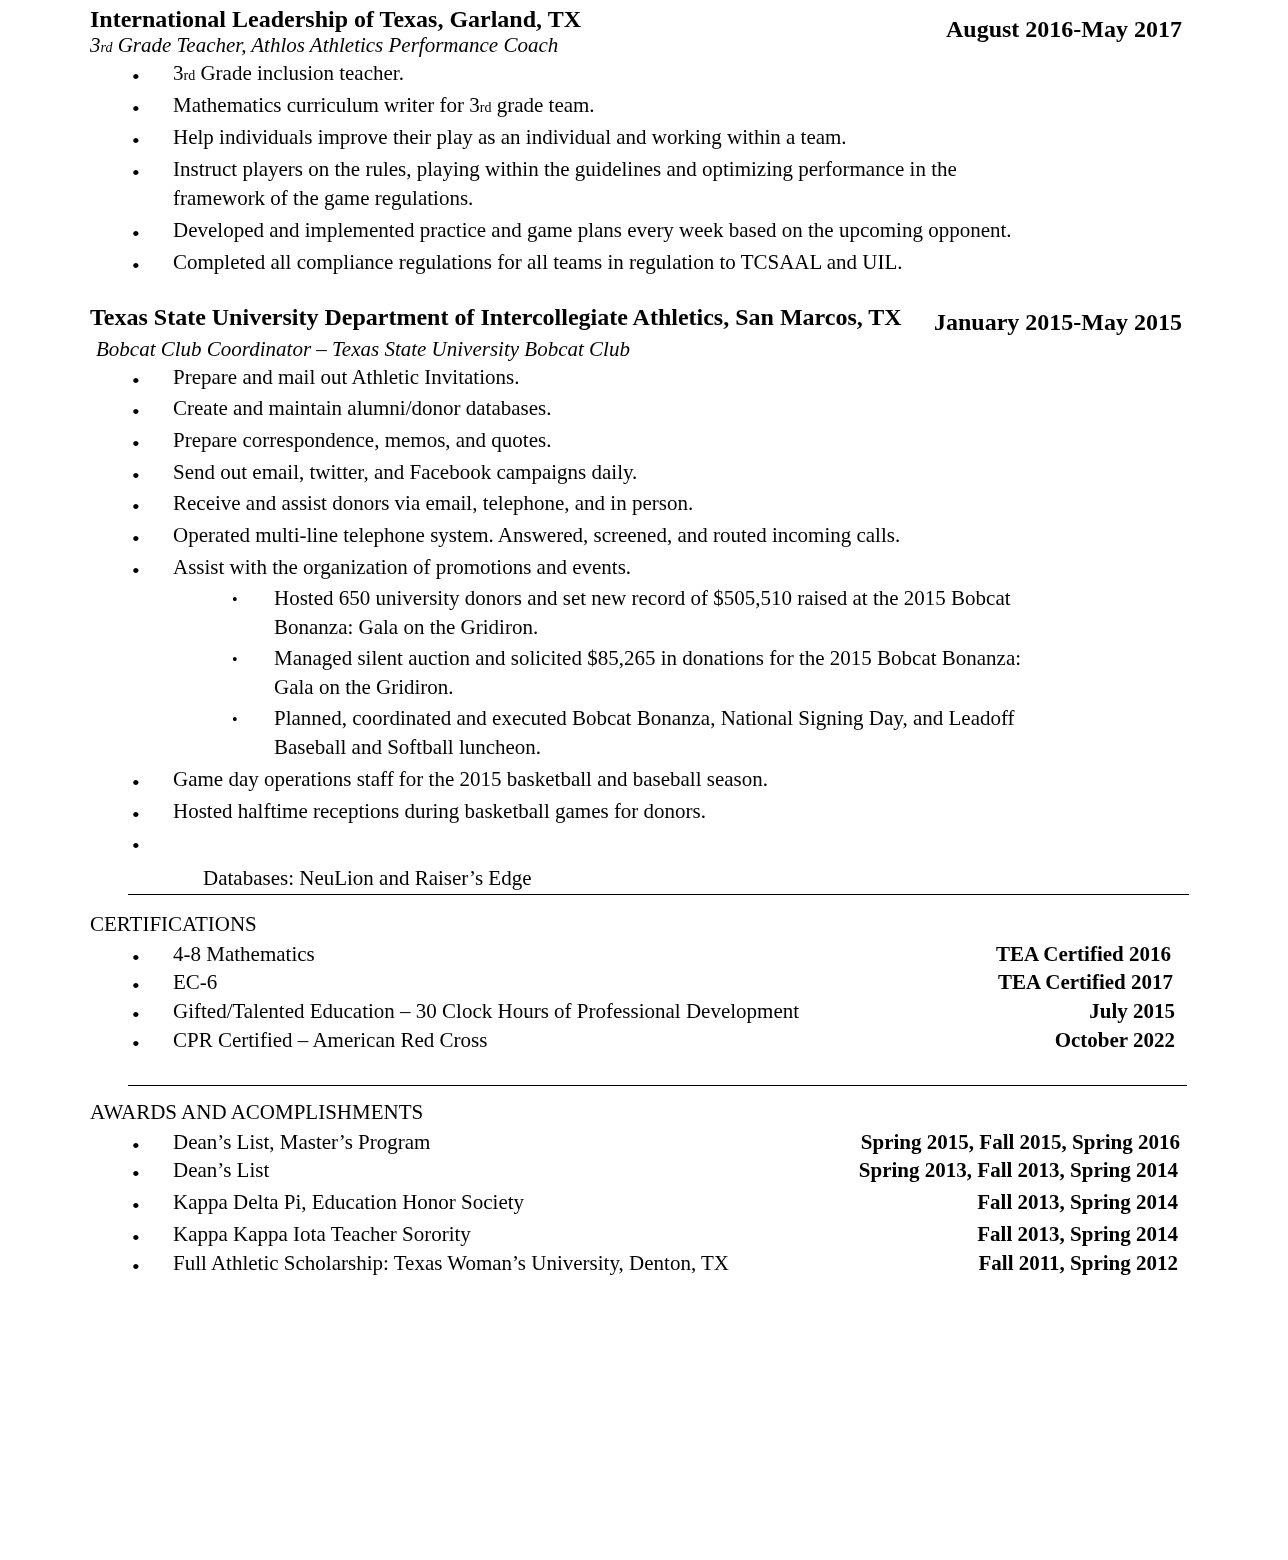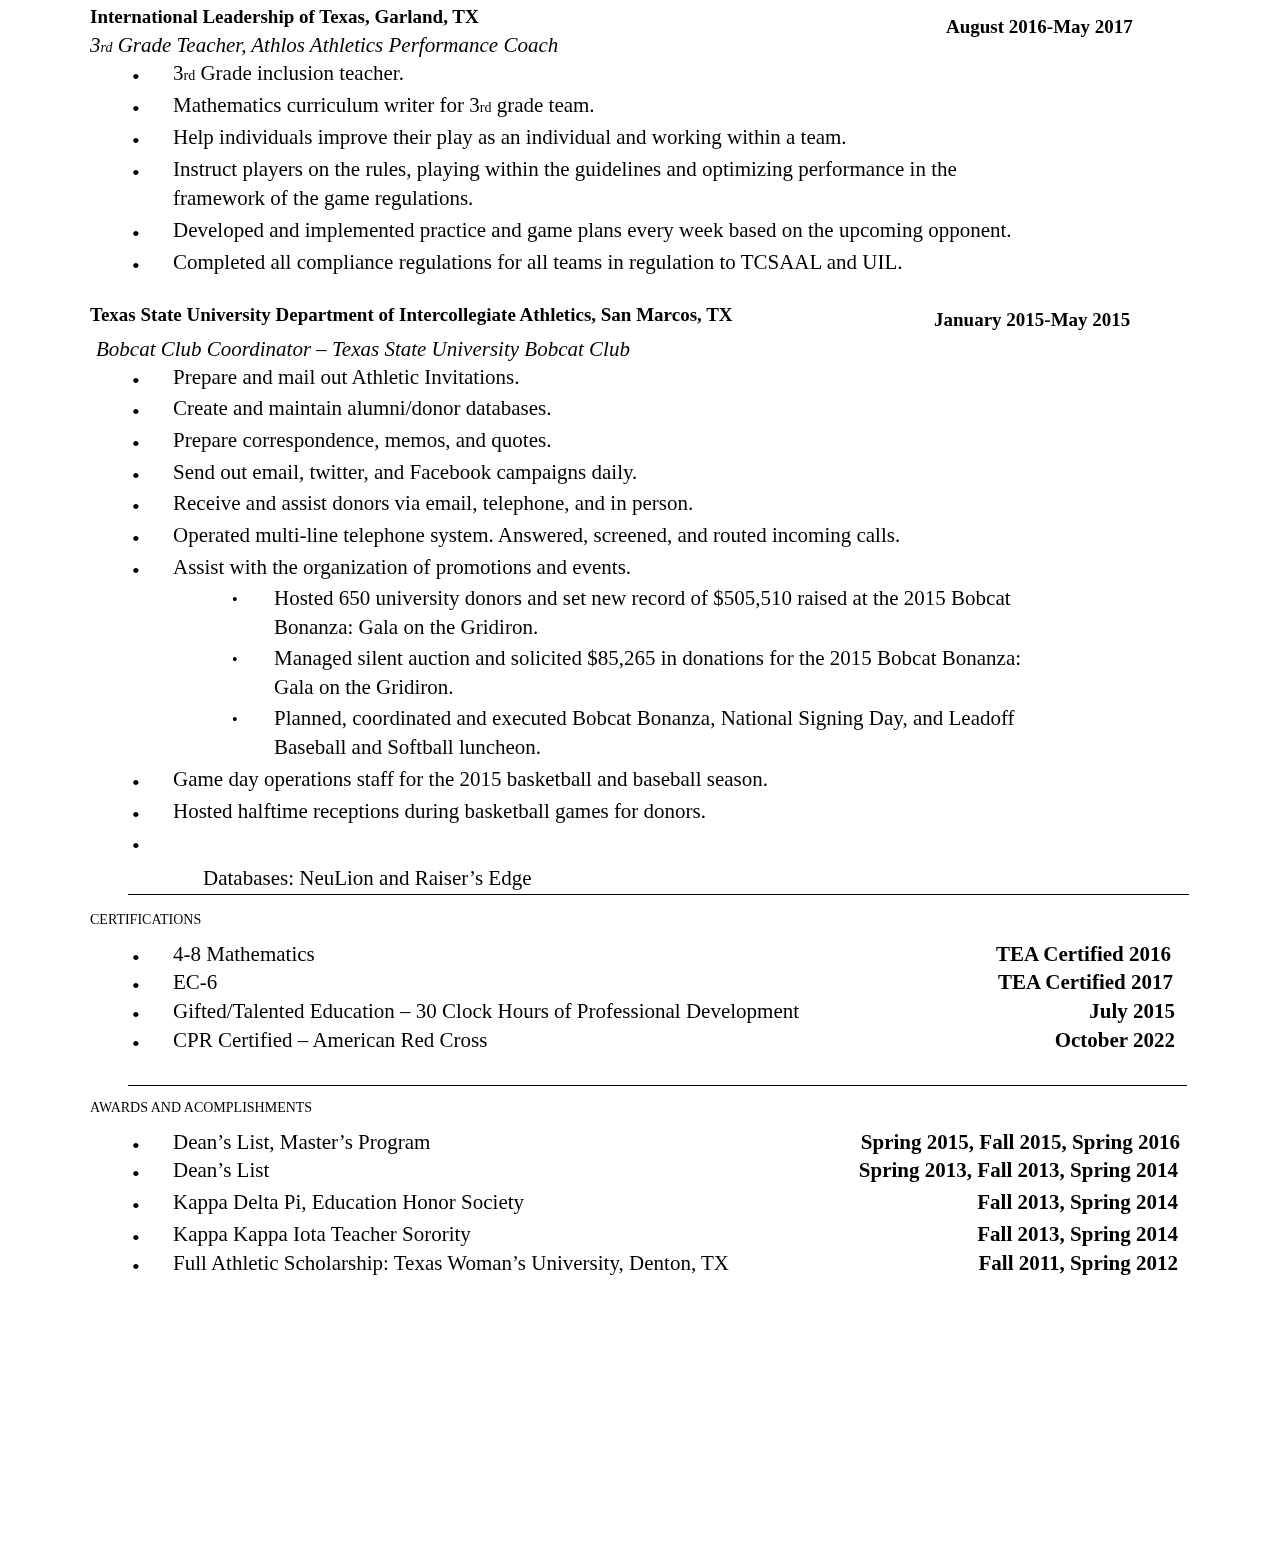--- a/index.html
+++ b/index.html
@@ -1,32 +1,32 @@
 <!DOCTYPE html>
 <html><head>
 <meta charset="utf-8">
 <style>
   html, body { margin: 0; padding: 0; background: #ffffff; }
   body {
     width: 1288px; height: 1560px; position: relative; overflow: hidden;
     font-family: "Liberation Serif", serif; color: #000; font-size: 21px;
   }
   .abs { position: absolute; white-space: nowrap; }
-  .heading { font-weight: bold; font-size: 19px; }
+  .heading { font-weight: bold; font-size: 24px; }
   .sub { font-style: italic; font-size: 21px; }
   .bul { position: absolute; left: 132px; width: 12px; height: 12px; font-size: 22px; line-height: 1; }
   .bul::before { content: "\2022"; }
   .bul2 { position: absolute; left: 232px; font-size: 16px; line-height: 1; }
   .bul2::before { content: "\2022"; }
   .item { position: absolute; left: 173px; line-height: 29px; white-space: nowrap; }
   .item2 { position: absolute; left: 274px; line-height: 29px; white-space: nowrap; width: 830px; white-space: normal; }
   .sup { font-size: 14px; }
   .rule { position: absolute; height: 1px; background: #000; }
   .right { position: absolute; text-align: right; white-space: nowrap; font-weight: bold; }
-  .sechead { position: absolute; left: 90px; font-size: 14px; white-space: nowrap; }
+  .sechead { position: absolute; left: 90px; font-size: 21px; white-space: nowrap; }
 </style>
 </head>
 <body>
 
 <div class="abs heading" style="left:90px; top:6px;">International Leadership of Texas, Garland, TX</div>
 <div class="abs heading" style="left:946px; top:16px;">August 2016-May 2017</div>
 <div class="abs sub" style="left:90px; top:33px;"><span>3</span><span class="sup">rd</span><span> Grade Teacher, Athlos Athletics Performance Coach</span></div>
 
 <span class="bul" style="top:66px;"></span>
 <div class="item" style="top:59px;"><span>3</span><span class="sup">rd</span><span> Grade inclusion teacher.</span></div>

